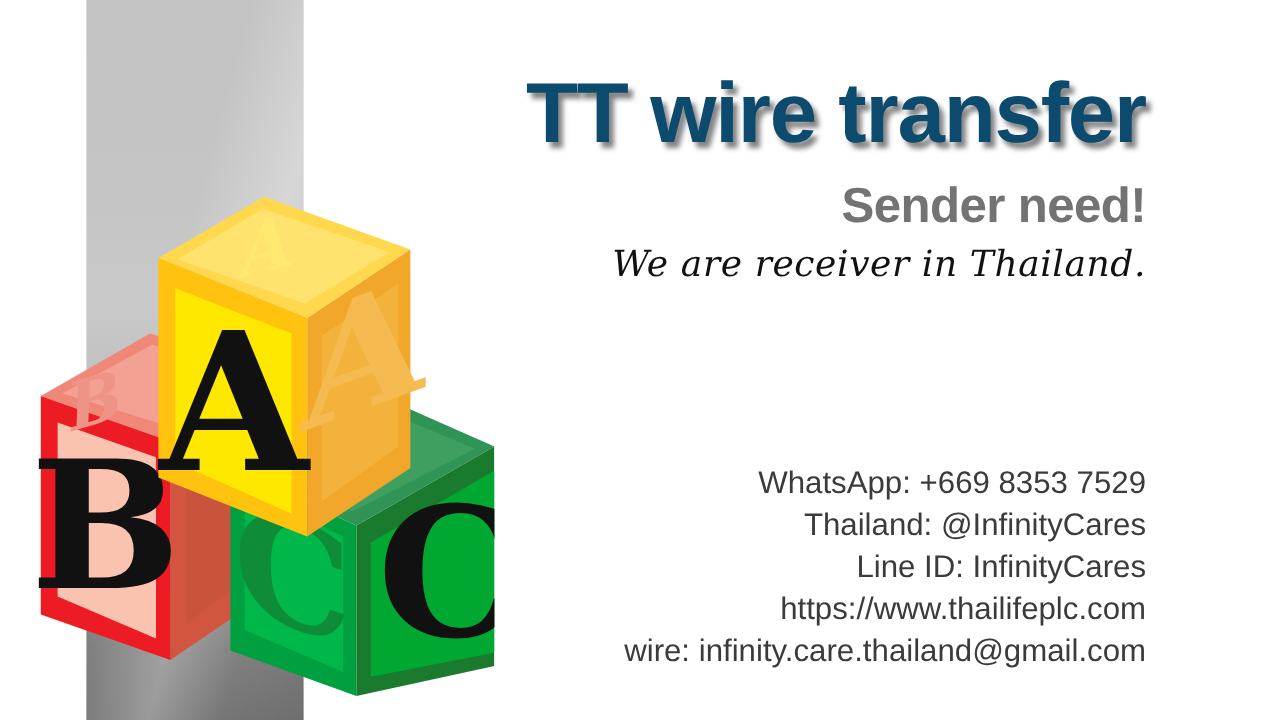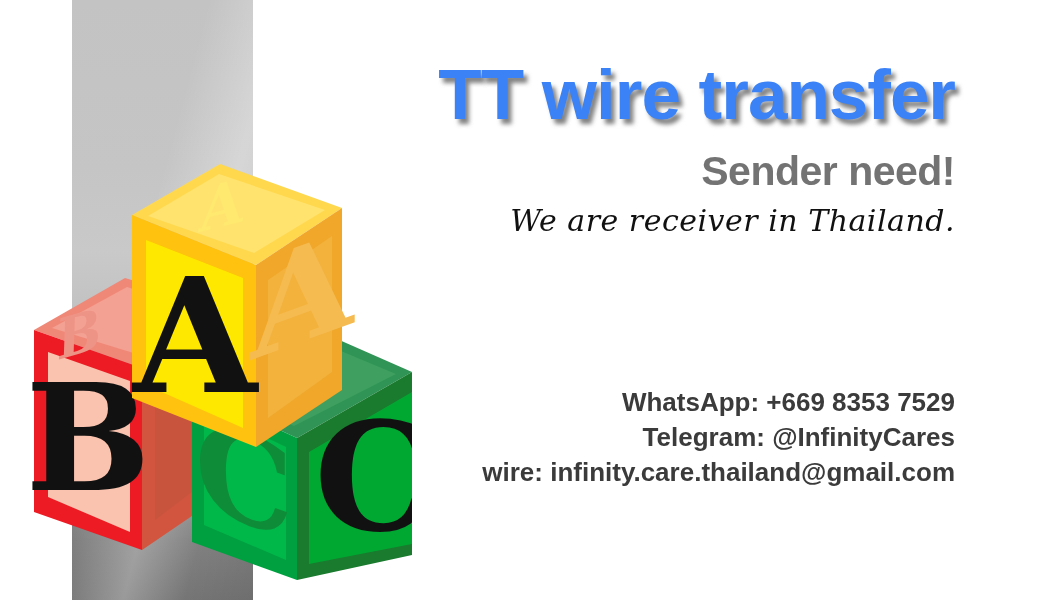--- a/index.html
+++ b/index.html
@@ -54,28 +54,27 @@
     height: 420px;
   }
   #blocks svg { display: block; }
 
   
   .text-col {
     position: absolute;
     right: 108px;
     text-align: right;
     white-space: nowrap;
-    font-weight: bold;
   }
 
   #headline {
     top: 58px;
     font-size: 71px;
     font-weight: bold;
-    color: #3b82f6;
+    color: #0c4a6e;
     letter-spacing: -1px;
     line-height: 1.05;
     text-shadow: 4px 5px 4px rgba(90,90,90,0.75);
   }
 
   #subhead {
     top: 149px;
     font-size: 41px;
     font-weight: bold;
     color: #737373;
@@ -168,17 +167,19 @@
   </div>
 
   <div class="text-col" id="headline">TT wire transfer</div>
 
   <div class="text-col" id="subhead">Sender need!</div>
 
   <div class="text-col" id="tagline">We are receiver in Thailand.</div>
 
   <div class="text-col" id="contact">
     <div>WhatsApp: +669 8353 7529</div>
-    <div>Telegram: @InfinityCares</div>
+    <div>Thailand: @InfinityCares</div>
+    <div>Line ID: InfinityCares</div>
+    <div>https://www.thailifeplc.com</div>
     <div>wire: infinity.care.thailand@gmail.com</div>
   </div>
 
 </div>
 
 </body></html>

